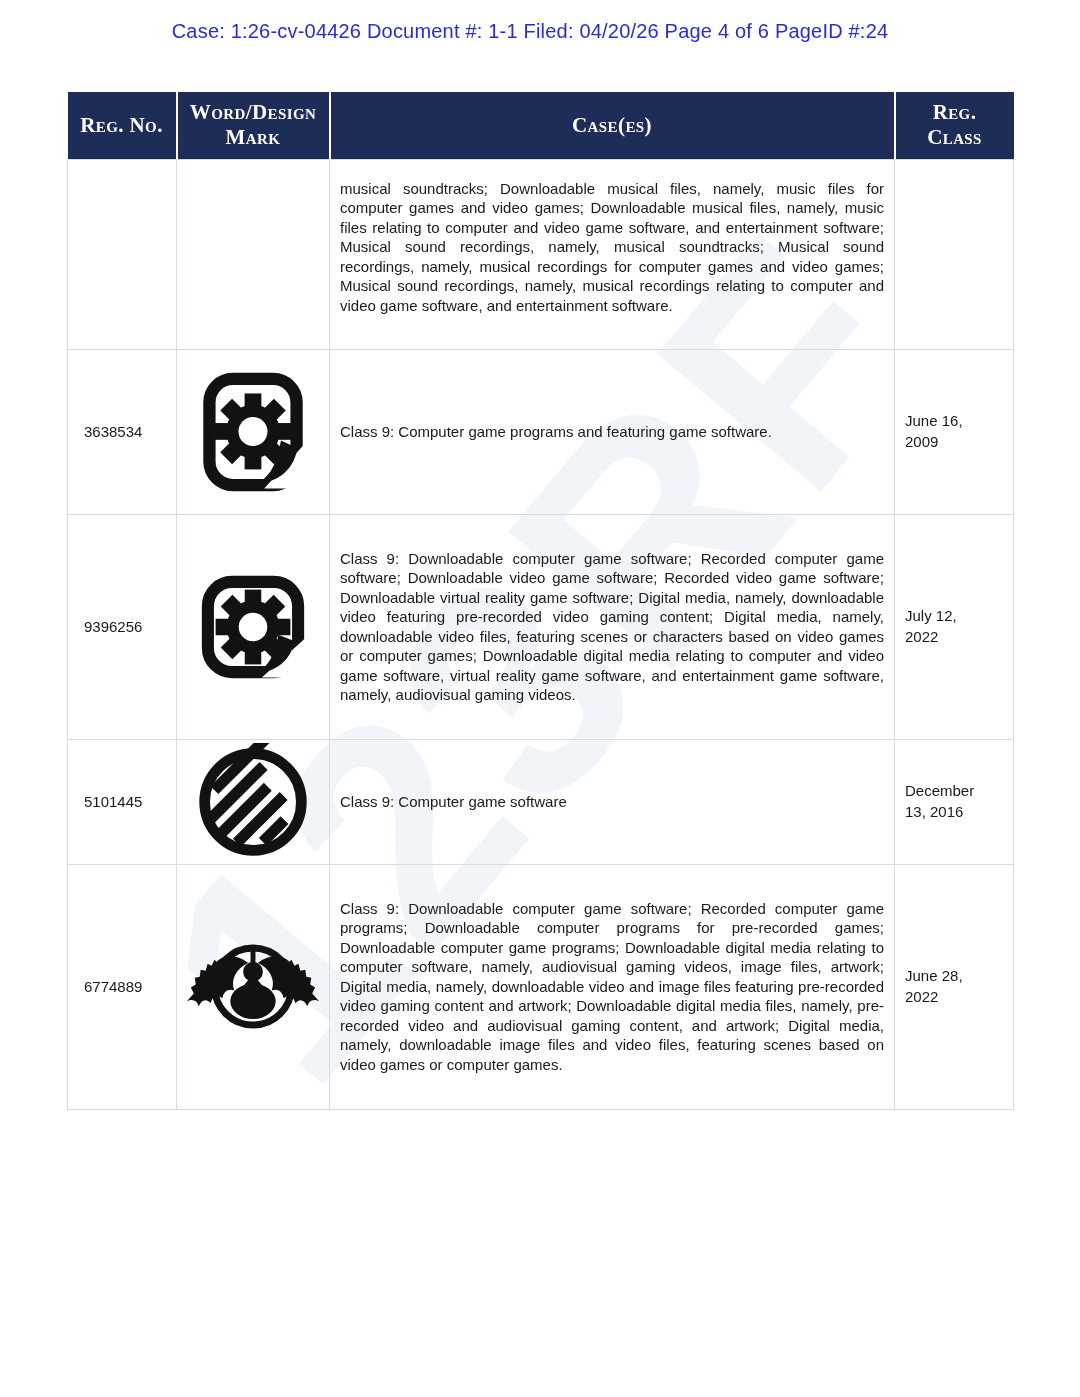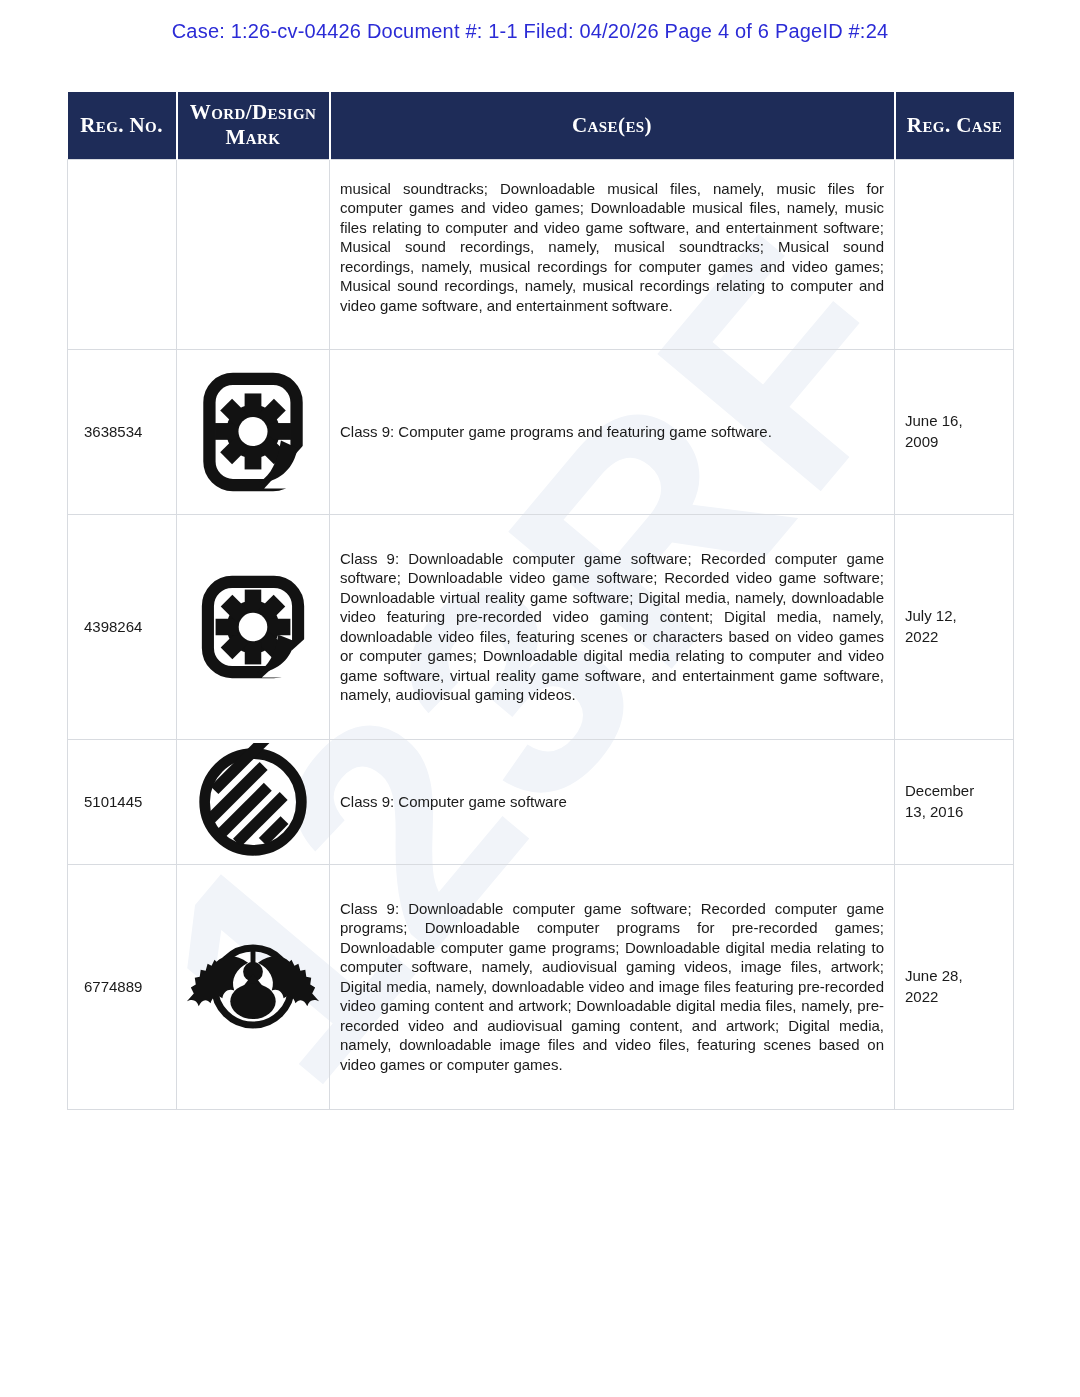--- a/index.html
+++ b/index.html
@@ -106,21 +106,21 @@
     <col class="c-regno">
       <col class="c-mark">
       <col class="c-classes">
       <col class="c-date">
   </colgroup>
   <thead>
     <tr>
       <th>Reg. No.</th>
       <th>Word/Design Mark</th>
       <th>Case(es)</th>
-      <th>Reg. Case</th>
+      <th>Reg. Class</th>
     </tr>
   </thead>
   <tbody>
 
     <tr class="r1">
       <td class="regno"></td>
       <td class="mark"></td>
       <td class="classes top">musical soundtracks; Downloadable musical files, namely, music files for computer games and video games; Downloadable musical files, namely, music files relating to computer and video game software, and entertainment software; Musical sound recordings, namely, musical soundtracks; Musical sound recordings, namely, musical recordings for computer games and video games; Musical sound recordings, namely, musical recordings relating to computer and video game software, and entertainment software.</td>
       <td class="date"></td>
     </tr>
@@ -144,21 +144,21 @@
           <circle cx="50" cy="55" r="13" fill="#fff"></circle>
           <polygon points="60,106 100,106 100,62" fill="#fff"></polygon>
           <path d="M58 101 C 76 98, 86 88, 90 70 L 75 63 C 72 82, 66 94, 56 100 Z" fill="#121212"></path>
         </svg>
       </td>
       <td class="classes">Class 9:  Computer game programs and featuring game software.</td>
       <td class="date">June 16, 2009</td>
     </tr>
 
     <tr class="r3">
-      <td class="regno">4398264</td>
+      <td class="regno">9396256</td>
       <td class="mark">
         <svg class="logo" width="110" height="110" viewBox="0 0 100 100">
           <rect x="9" y="9" width="82" height="82" rx="22" fill="none" stroke="#121212" stroke-width="11"></rect>
           <g fill="#121212">
             <circle cx="50" cy="50" r="24"></circle>
             <rect x="42.5" y="16" width="15" height="20" transform="rotate(0 50 50)"></rect>
             <rect x="42.5" y="16" width="15" height="20" transform="rotate(45 50 50)"></rect>
             <rect x="42.5" y="16" width="15" height="20" transform="rotate(90 50 50)"></rect>
             <rect x="42.5" y="16" width="15" height="20" transform="rotate(135 50 50)"></rect>
             <rect x="42.5" y="16" width="15" height="20" transform="rotate(180 50 50)"></rect>

